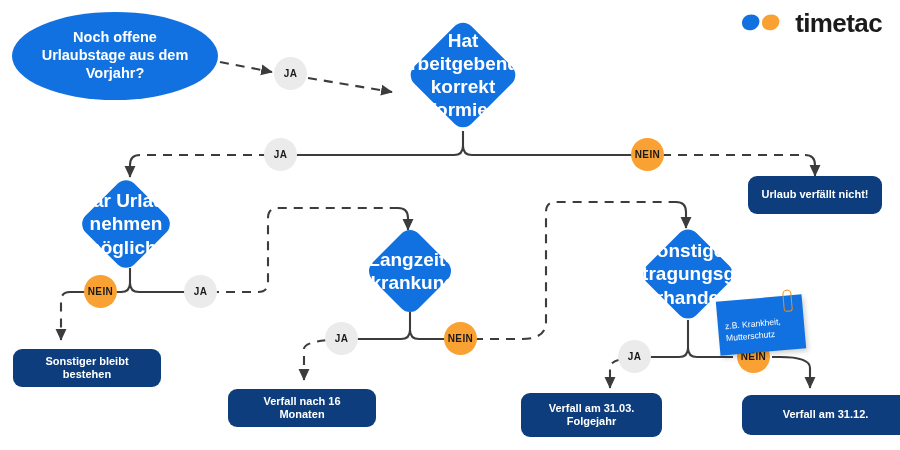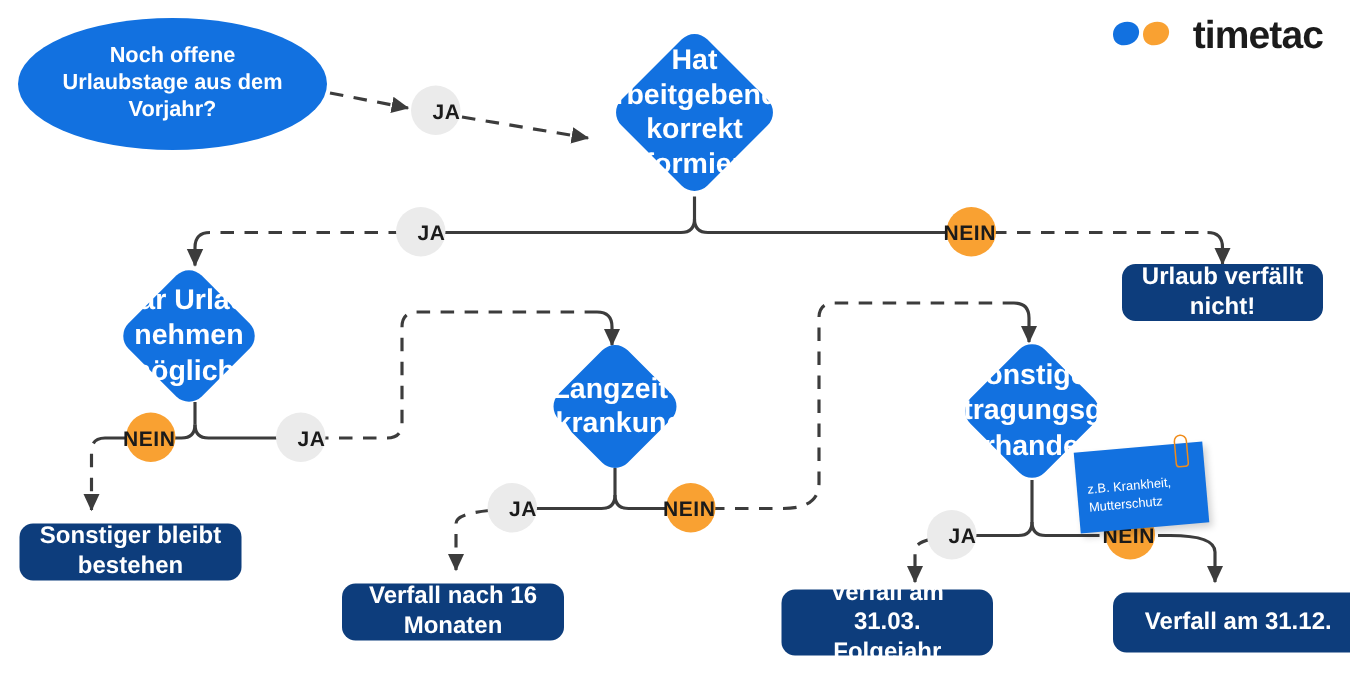--- a/index.html
+++ b/index.html
@@ -65,30 +65,30 @@
     transform: translate(-50%,-50%) rotate(45deg) skew(0deg,0deg);
     background: #1271e0;
     border-radius: 12px;
   }
   .diamond .label { font-size: 19px; }
 
   
   .resultbox {
     background: #0d3d7c;
     border-radius: 9px;
-    font-size: 16px;
+    font-size: 11px;
   }
   .resultbox .label { padding: 0 12px; }
 
   
   .badge {
     position: absolute;
-    display: flex; align-items: center; justify-content: flex-end;
+    display: flex; align-items: center; justify-content: center;
     border-radius: 50%;
-    font-size: 14px; font-weight: bold;
+    font-size: 10px; font-weight: bold;
     letter-spacing: 0.4px;
     color: #1b1b1b;
     z-index: 5;
   }
   .badge-ja  { background: #ebebeb; }
   .badge-nein{ background: #f9a132; }
 
   
   .sticky {
     position: absolute;

